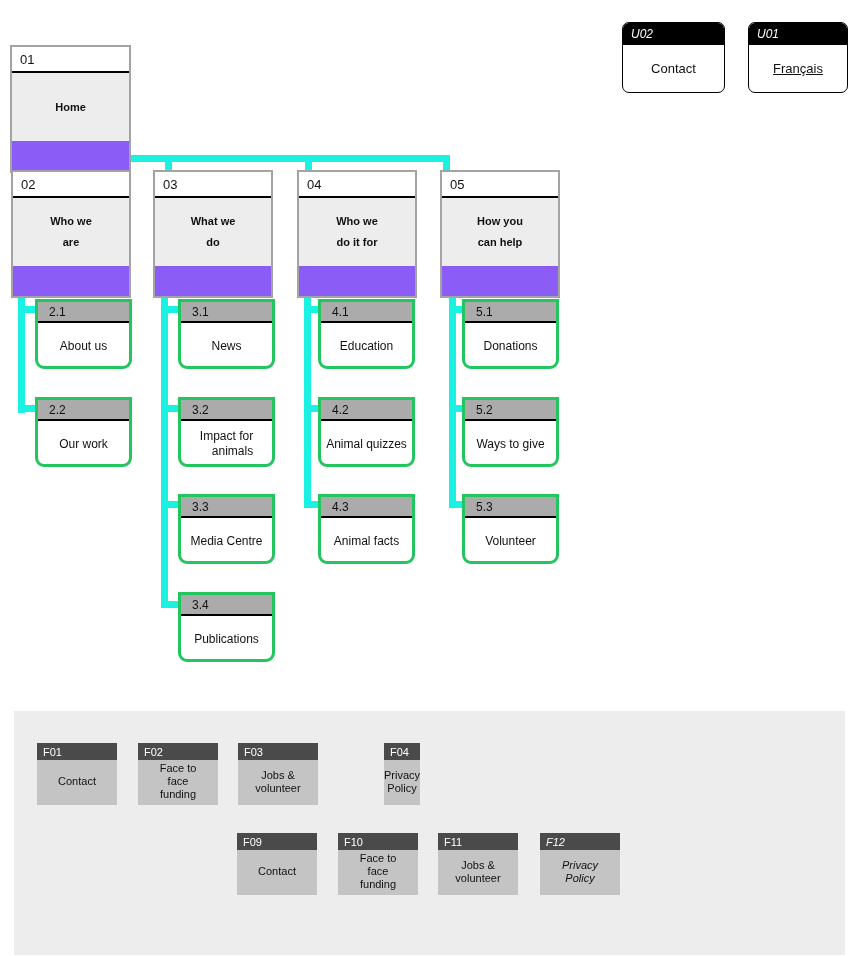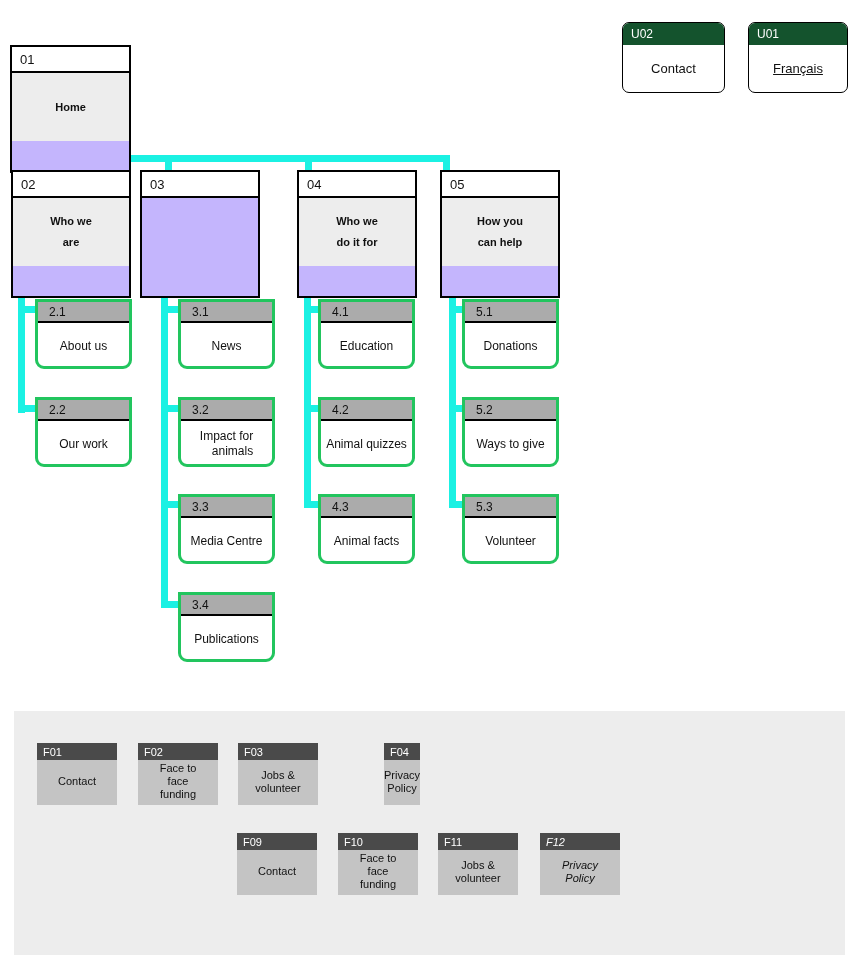--- a/index.html
+++ b/index.html
@@ -4,39 +4,39 @@
 <style>
   * { margin:0; padding:0; box-sizing:border-box; }
   html,body { background:#ffffff; }
   .canvas {
     position:relative; width:859px; height:956px; background:#ffffff;
     font-family:"Liberation Sans", sans-serif; color:#111; overflow:hidden;
   }
   .line { position:absolute; background:#1BF1E3; }
 
   
-  .box-main { position:absolute; width:120px; height:128px; border:2px solid #000000; background:#c4b5fd; }
+  .box-main { position:absolute; width:120px; height:128px; border:2px solid #a3a3a3; background:#8b5cf6; }
   .box-main .hd { height:26px; display:flex; align-items:center; padding-left:8px;
                   font-size:13px; background:#fff; border-bottom:2px solid #000; }
   .box-main .bd { height:68px; background:#EDEDED; display:flex; align-items:center; justify-content:center;
                   text-align:center; font-weight:bold; font-size:11px; line-height:21px; white-space:pre-line; }
 
   
   .box-sub { position:absolute; width:97px; height:70px; border:3px solid #22c55e;
              border-radius:0 0 9px 9px; background:#fff; }
   .box-sub .hd { height:21px; background:#ABABAB; border-bottom:2px solid #000;
                  display:flex; align-items:center; padding-left:11px; font-size:12px; }
   .box-sub .bd { height:46px; display:flex; align-items:center; justify-content:center; text-align:right;
                  font-size:12px; line-height:15px; white-space:pre-line; padding:0 4px; }
 
   
   .box-util { position:absolute; width:103px; height:71px; border:1.5px solid #000;
               border-radius:7px; background:#fff; overflow:hidden; }
-  .box-util .hd { height:22px; background:#14532d; color:#fff; display:flex; align-items:center;
-                  padding-left:8px; font-size:12px; }
+  .box-util .hd { height:22px; background:#000000; color:#fff; display:flex; align-items:center;
+                  padding-left:8px; font-size:12px;font-style:italic; }
   .box-util .bd { height:46px; display:flex; align-items:center; justify-content:center; font-size:13px; }
   .u { text-decoration:underline; }
 
   
   .footer-band { position:absolute; left:14px; top:711px; width:831px; height:244px; background:#EDEDED; }
   .box-foot { position:absolute; width:80px; height:62px; }
   .box-foot .hd { height:17px; background:#4A4A4A; color:#fff; display:flex; align-items:center;
                   padding-left:6px; font-size:11px; font-weight:500; }
   .box-foot .bd { height:45px; background:#C4C4C4; display:flex; align-items:center; justify-content:center;
                   text-align:center; font-size:11px; line-height:13px; white-space:pre-line; padding:2px 2px 4px 2px; }
@@ -85,22 +85,24 @@
   <div class="box-util" style="left:748px; top:22px; width:100px;">
     <div class="hd">U01</div>
     <div class="bd u">Français</div>
   </div>
 
   <div class="box-main" style="left:11px; top:170px;">
     <div class="hd">02</div>
     <div class="bd">Who we
 are</div>
   </div>
-  <div class="box-main" style="left:140px; top:170px;">
+  <div class="box-main" style="left:153px; top:170px;">
     <div class="hd">03</div>
+    <div class="bd">What we
+do</div>
   </div>
   <div class="box-main" style="left:297px; top:170px;">
     <div class="hd">04</div>
     <div class="bd">Who we
 do it for</div>
   </div>
   <div class="box-main" style="left:440px; top:170px;">
     <div class="hd">05</div>
     <div class="bd">How you
 can help</div>

